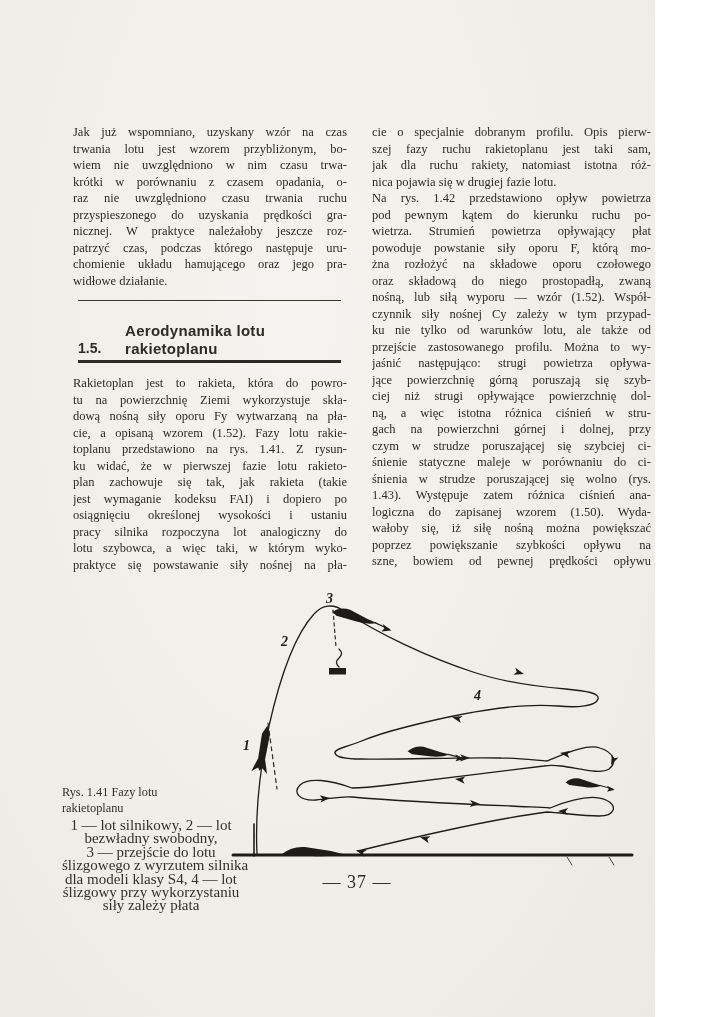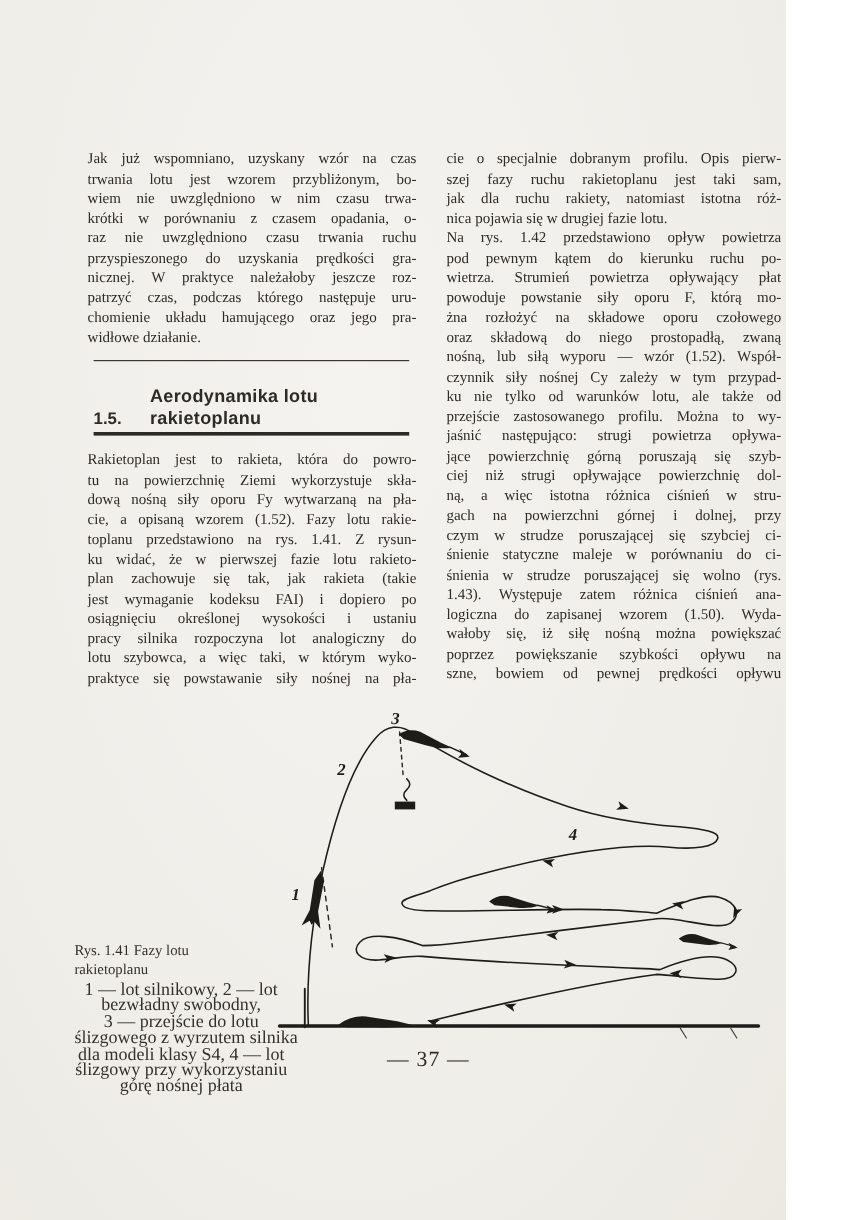--- a/index.html
+++ b/index.html
@@ -199,19 +199,19 @@
   <div class="fig-caption">
     <div class="cap-title">Rys. 1.41 Fazy lotu</div>
     <div class="cap-title">rakietoplanu</div>
     <div id="cap-legend">
         <div class="capline">1 — lot silnikowy, 2 — lot</div>
         <div class="capline">bezwładny swobodny,</div>
         <div class="capline">3 — przejście do lotu</div>
         <div class="capline">ślizgowego z wyrzutem silnika</div>
         <div class="capline">dla modeli klasy S4, 4 — lot</div>
         <div class="capline">ślizgowy przy wykorzystaniu</div>
-        <div class="capline tlast">górę nośnej płata</div>
+        <div class="capline tlast">siły zależy płata</div>
       </div>
   </div>
 
   <div class="page-number">— 37 —</div>
 
 </div>
 
 </body></html>

